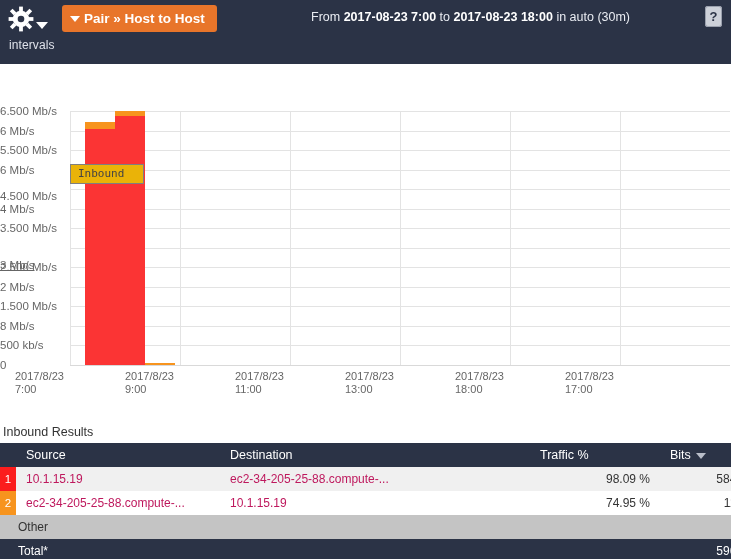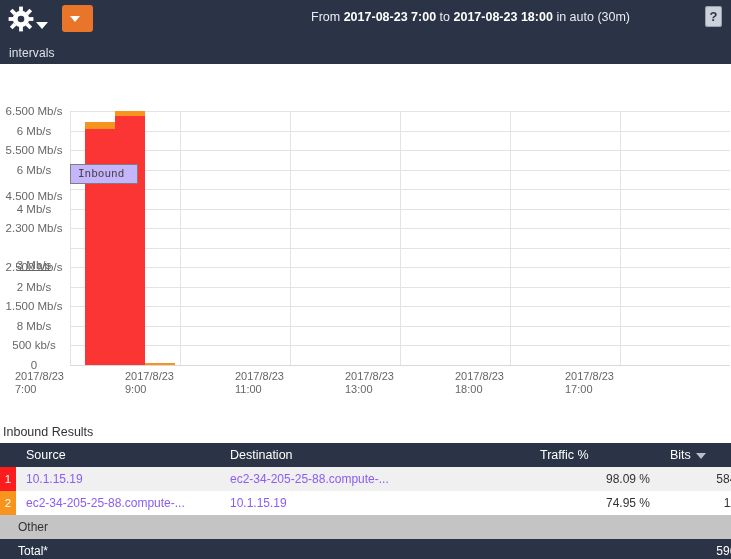--- a/index.html
+++ b/index.html
@@ -36,21 +36,21 @@
   #gear-caret {
     position: absolute;
     left: 28px; top: 16px;
     width: 0; height: 0;
     border-left: 6px solid transparent;
     border-right: 6px solid transparent;
     border-top: 7px solid #ffffff;
   }
   #intervals-label {
     position: absolute;
-    left: 9px; top: 46px;
+    left: 9px; top: 38px;
     font-size: 12px;
     color: #dfe2ea;
     letter-spacing: .1px;
   }
   #pair-button {
     position: absolute;
     left: 62px; top: 5px;
     height: 27px;
     padding: 0 12px 0 8px;
     background: #e8752a;
@@ -103,21 +103,21 @@
     position: absolute;
     left: 0; top: 64px;
     width: 731px;
     height: 353px;
     background: #ffffff;
   }
   .ytick {
     position: absolute;
     right: 0;
     width: 68px;
-    text-align: center;
+    text-align: left;
     font-size: 11.5px;
     color: #666666;
     transform: translateY(-50%);
     white-space: nowrap;
   }
   #yaxis-labels {
     position: absolute;
     left: 0; top: 0;
     width: 68px; height: 100%;
   }
@@ -142,22 +142,22 @@
   }
   .bar-stack {
     position: absolute;
     bottom: 0;
     box-sizing: border-box;
   }
   .bar-seg { position: absolute; left: 0; width: 100%; }
   #legend-inbound {
     position: absolute;
     left: 70px; top: 100px;
-    padding: 2px 13px 3px 7px;
-    background: #c4b5fd;
+    padding: 2px 19px 3px 7px;
+    background: #eab308;
     border: 1px solid #7f7f7f;
     font-family: "DejaVu Sans Mono", monospace;
     font-size: 11px;
     color: #444;
     cursor: pointer;
     z-index: 4;
   }
   .xtick {
     position: absolute;
     top: 306px;
@@ -205,21 +205,21 @@
   .col-pct   { width: 110px; text-align: right; }
   .col-bits  { width: 115px; text-align: right; }
   tr.row-odd  td { background: #f0f0f0; }
   tr.row-even td { background: #ffffff; }
   td.rank-cell {
     color: #ffffff;
     font-size: 11.5px;
     text-align: center;
     vertical-align: middle;
   }
-  .link { color: #8b5cf6; cursor: pointer; }
+  .link { color: #be185d; cursor: pointer; }
   tr.row-other td {
     background: #c4c4c4;
     color: #333333;
     margin-top: 13px;
   }
   tr.row-total td {
     background: #2b3346;
     color: #ffffff;
   }
   .sort-caret {
@@ -260,20 +260,21 @@
         <circle cx="13" cy="13" r="3.3" fill="#2b3346"></circle>
       </svg>
     </span>
     <span id="gear-caret"></span>
   </div>
 
   <div id="intervals-label">intervals</div>
 
   <div id="pair-button">
     <span id="pair-caret"></span>
+    <span>Pair » Host to Host</span>
   </div>
 
   <div id="range-text">
     <span>From</span>
     <b>2017-08-23 7:00</b>
     <span>to</span>
     <b>2017-08-23 18:00</b>
     <span>in auto (30m)</span>
   </div>
 
@@ -281,21 +282,21 @@
 </div>
 
 <div id="chart-area">
   <div id="yaxis-labels">
       <div class="ytick" style="top: 47px;">6.500 Mb/s</div>
       <div class="ytick" style="top: 66.5385px; margin-left: 24px;">6 Mb/s</div>
       <div class="ytick" style="top: 86.0769px;">5.500 Mb/s</div>
       <div class="ytick" style="top: 105.615px;">6 Mb/s</div>
       <div class="ytick" style="top: 132px;">4.500 Mb/s</div>
       <div class="ytick" style="top: 144.692px; padding-left: 40px;">4 Mb/s</div>
-      <div class="ytick" style="top: 164.231px;">2.300 Mb/s</div>
+      <div class="ytick" style="top: 164.231px;">3.500 Mb/s</div>
       <div class="ytick" style="top: 201px; text-decoration: underline;">3 Mb/s</div>
       <div class="ytick" style="top: 203.308px;">2.500 Mb/s</div>
       <div class="ytick" style="top: 222.846px;">2 Mb/s</div>
       <div class="ytick" style="top: 242.385px;">1.500 Mb/s</div>
       <div class="ytick" style="top: 261.923px;">8 Mb/s</div>
       <div class="ytick" style="top: 281.462px;">500 kb/s</div>
       <div class="ytick" style="top: 301px;">0</div>
     </div>
   <div id="plot">
       <div class="hgrid" style="top: 0px;"></div>

